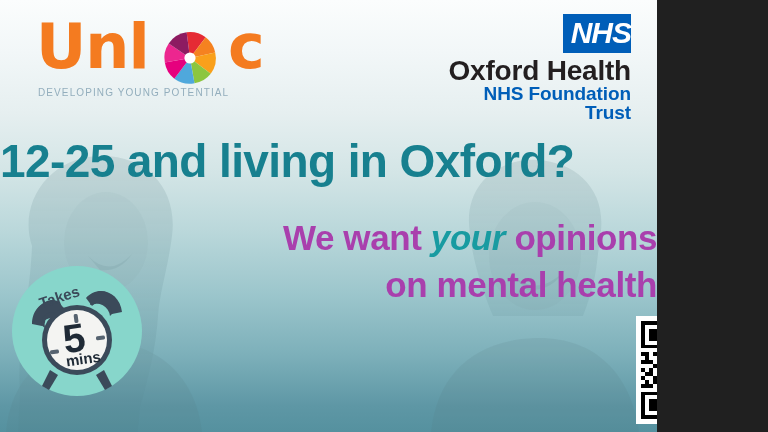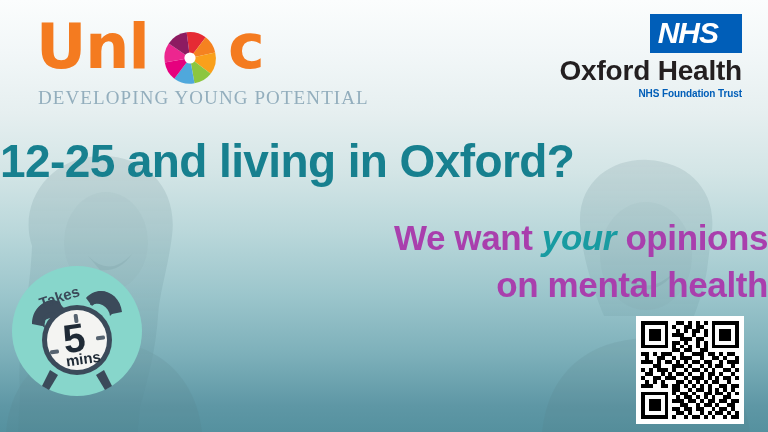--- a/index.html
+++ b/index.html
@@ -2,21 +2,21 @@
 <html><head>
 <meta charset="utf-8">
 <style>
   html, body {
     margin: 0;
     padding: 0;
     background: #202020;
   }
   #poster {
     position: relative;
-    width: 768px;
+    width: 657px;
     height: 432px;
     overflow: hidden;
     font-family: "Liberation Sans", sans-serif;
     background: linear-gradient(to bottom,
         #fbfdfd 0%,
         #f2f7f8 12%,
         #e6eff0 26%,
         #d3e5e6 40%,
         #b9d7da 54%,
         #9cc6cc 68%,
@@ -71,59 +71,59 @@
     position: absolute;
     left: 126px;
     top: 14px;
     width: 56px;
     height: 56px;
   }
   .unloc-tagline {
     position: absolute;
     left: 2px;
     top: 71px;
-    font-size: 19px;
+    font-size: 10px;
     letter-spacing: 1.1px;
     color: #93aebd;
     font-weight: 400;
     white-space: nowrap;
-    font-family: Liberation Serif, serif;
+    font-family: Liberation Sans, sans-serif;
   }
 
   
   .nhs-logo {
     position: absolute;
     right: 26px;
     top: 14px;
     text-align: right;
     width: 190px;
   }
   .nhs-box {
     display: inline-block;
     background: #005eb8;
     color: #ffffff;
     font-style: italic;
     font-weight: bold;
     font-size: 30px;
     line-height: 34px;
-    padding: 2px 24px 3px 8px;
+    padding: 2px 0 3px 8px;
     letter-spacing: -1px;
     font-family: "Liberation Sans", sans-serif;
   }
   .nhs-trust-name {
     color: #231f20;
     font-size: 28px;
     font-weight: bold;
     line-height: 26px;
     margin-top: 5px;
     letter-spacing: -0.2px;
   }
   .nhs-trust-sub {
     color: #005eb8;
-    font-size: 10px;
+    font-size: 19px;
     font-weight: bold;
     line-height: 19px;
     letter-spacing: -0.1px;
   }
 
   
   .headline {
     position: absolute;
     left: 0;
     right: 0;

